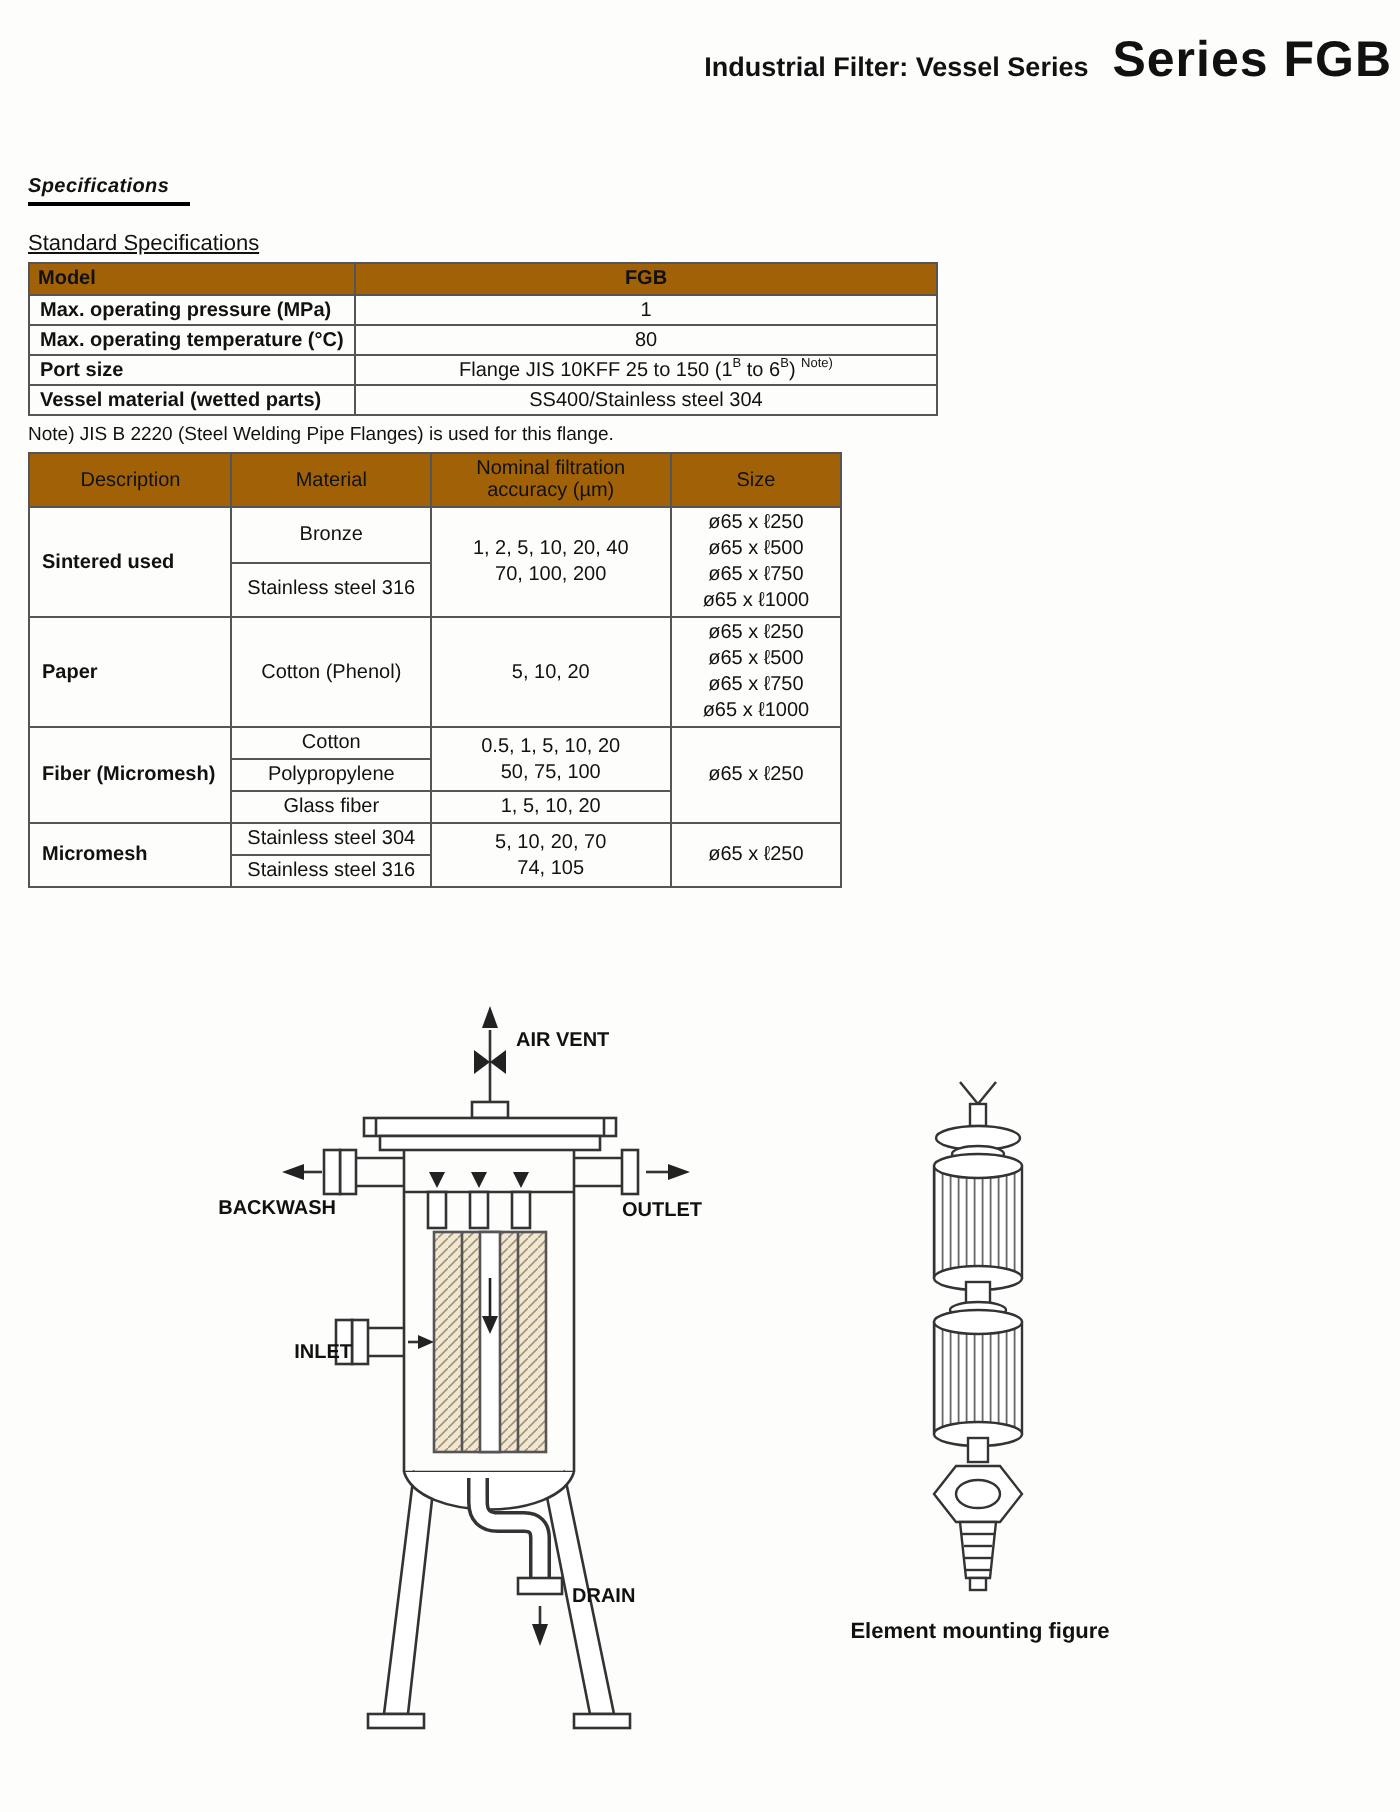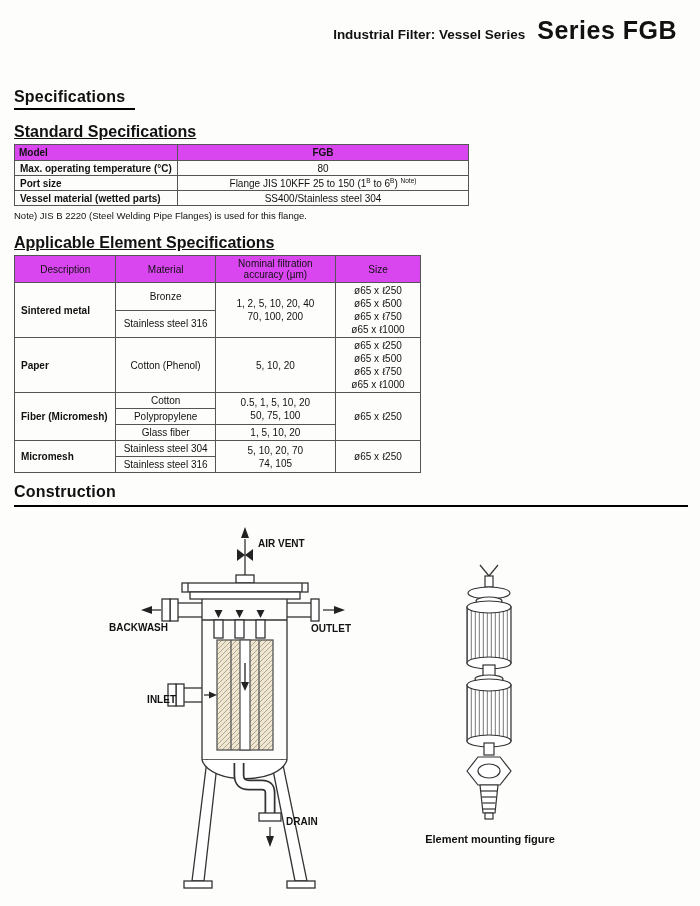--- a/index.html
+++ b/index.html
@@ -8,43 +8,43 @@
     width:700px; height:906px;
     font-family:"Liberation Sans", sans-serif;
     color:#111;
     position:relative;
     overflow:hidden;
   }
   .page { position:relative; width:700px; height:906px; background:#fdfdfc; }
 
   
   .doc-header {
-    position:absolute; top:16px; right:23px;
+    position:absolute; top:16px; right:4px;
     display:flex; align-items:baseline; gap:12px;
   }
   .doc-header .subtitle { font-size:13.5px; font-weight:bold; }
   .doc-header .series { font-size:25px; font-weight:bold; letter-spacing:0.5px; }
 
   
   .spec-section { position:absolute; left:14px; top:88px; width:674px; }
   .construction-section { position:absolute; left:14px; top:483px; width:674px; }
 
-  h2.section-title { font-size:16px; font-weight:bold; letter-spacing:0.2px; }
+  h2.section-title { font-size:10px; font-weight:bold; letter-spacing:0.2px;font-style:italic; }
   .underline-word { display:inline-block; border-bottom:2.5px solid #000; padding:0 10px 2px 0; }
   .full-rule { border-bottom:2.5px solid #000; padding-bottom:4px; width:100%; }
 
   .sub-title {
-    font-size:16px; font-weight:bold; margin-top:13px;
+    font-size:11px; font-weight:normal; margin-top:13px;
     text-decoration:underline;
   }
 
   
   table { border-collapse:collapse; font-size:10px; color:#111; }
   td, th { border:1px solid #555; }
-  thead th { background:#d946ef; font-weight:bold; text-align:center; padding:2px 4px; }
+  thead th { background:#a16207; font-weight:bold; text-align:center; padding:2px 4px; }
 
   .t1 { width:455px; margin-top:3px; }
   .t1 td { padding:1.5px 5px; height:15px; }
   .t1 .lab { width:163px; font-weight:bold; text-align:left; }
   .t1 .val { text-align:center; }
 
   sup { font-size:6.5px; vertical-align:super; line-height:0; }
 
   .note-line { font-size:9.5px; margin-top:4px; }
 
@@ -88,51 +88,54 @@
 
     <table class="t1">
       <thead>
         <tr>
           <th class="lab">Model</th>
           <th>FGB</th>
         </tr>
       </thead>
       <tbody>
         <tr>
+          <td class="lab">Max. operating pressure (MPa)</td>
+          <td class="val">1</td>
+        </tr>
+        <tr>
           <td class="lab">Max. operating temperature (°C)</td>
           <td class="val">80</td>
         </tr>
         <tr>
           <td class="lab">Port size</td>
           <td class="val"><span>Flange JIS 10KFF 25 to 150 (1</span><sup>B</sup><span> to 6</span><sup>B</sup><span>) </span><sup>Note)</sup></td>
         </tr>
         <tr>
           <td class="lab">Vessel material (wetted parts)</td>
           <td class="val">SS400/Stainless steel 304</td>
         </tr>
       </tbody>
     </table>
 
     <div class="note-line">Note) JIS B 2220 (Steel Welding Pipe Flanges) is used for this flange.</div>
 
-    <div class="sub-title">Applicable Element Specifications</div>
 
     <table class="t2">
       <thead>
         <tr>
           <th class="c-desc">Description</th>
           <th class="c-mat">Material</th>
           <th class="c-acc">Nominal filtration accuracy (µm)</th>
           <th class="c-size">Size</th>
         </tr>
       </thead>
       <tbody>
 
         <tr class="r25">
-          <td class="desc" rowspan="2">Sintered metal</td>
+          <td class="desc" rowspan="2">Sintered used</td>
           <td class="c-mat">Bronze</td>
           <td class="c-acc" rowspan="2">
             <div>1, 2, 5, 10, 20, 40</div>
             <div>70, 100, 200</div>
           </td>
           <td class="c-size" rowspan="2">
             <div>ø65 x ℓ250</div>
             <div>ø65 x ℓ500</div>
             <div>ø65 x ℓ750</div>
             <div>ø65 x ℓ1000</div>
@@ -181,21 +184,20 @@
           <td class="c-size" rowspan="2">ø65 x ℓ250</td>
         </tr>
         <tr class="r15">
           <td class="c-mat">Stainless steel 316</td>
         </tr>
       </tbody>
     </table>
   </div>
 
   <div class="construction-section">
-    <h2 class="section-title full-rule">Construction</h2>
 
     <svg class="diagram" viewBox="0 0 672 382">
       <defs>
         <pattern id="vh" width="4" height="6" patternUnits="userSpaceOnUse">
           <rect width="4" height="6" fill="#ffffff"></rect>
           <line x1="1.3" y1="0" x2="1.3" y2="6" stroke="#666" stroke-width="0.9"></line>
         </pattern>
         <pattern id="dh" width="5" height="5" patternUnits="userSpaceOnUse">
           <rect width="5" height="5" fill="#efe7d6"></rect>
           <line x1="0" y1="5" x2="5" y2="0" stroke="#a7926a" stroke-width="0.8"></line>

